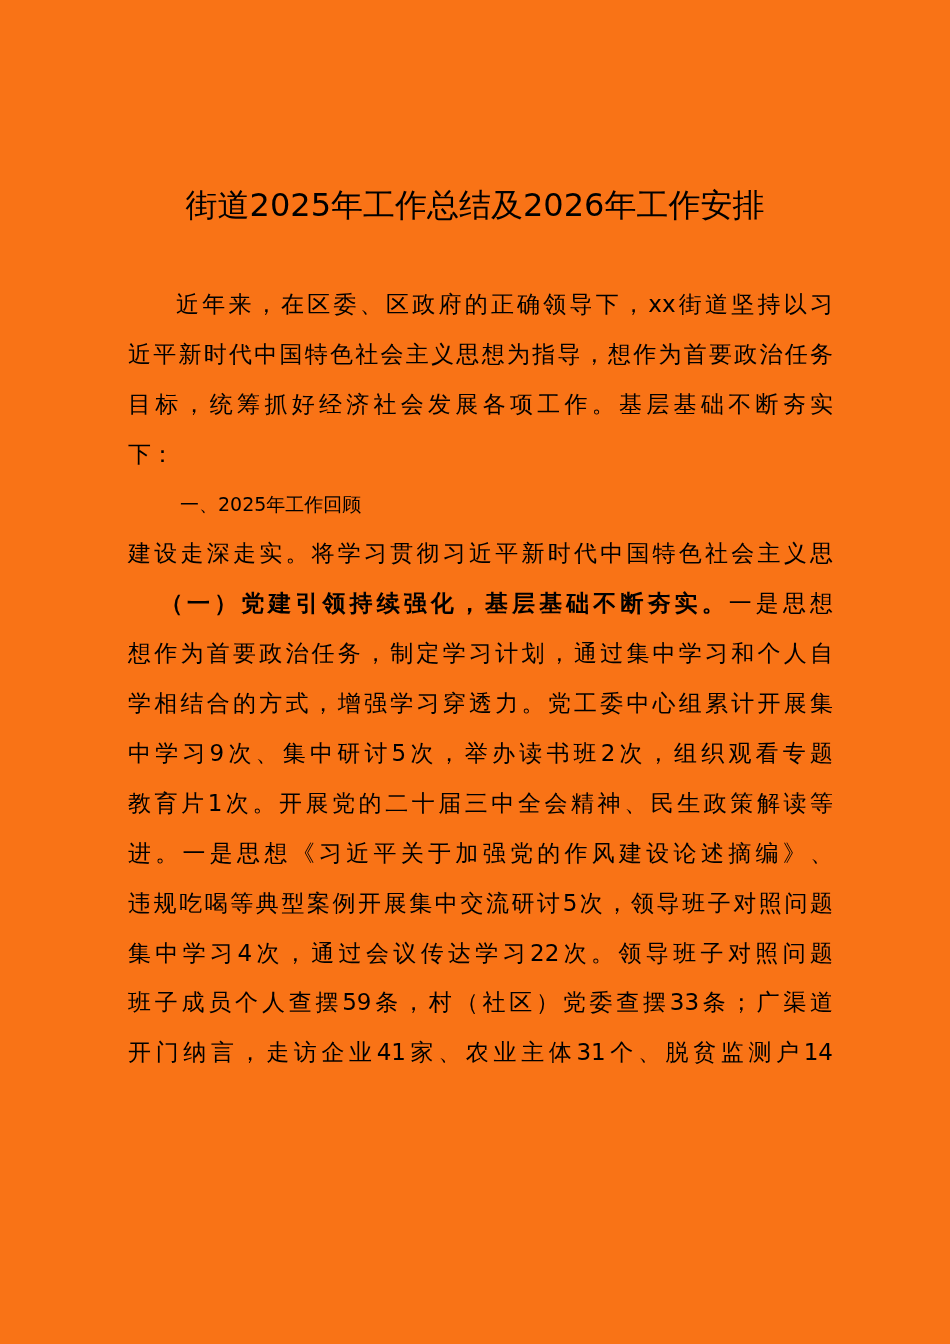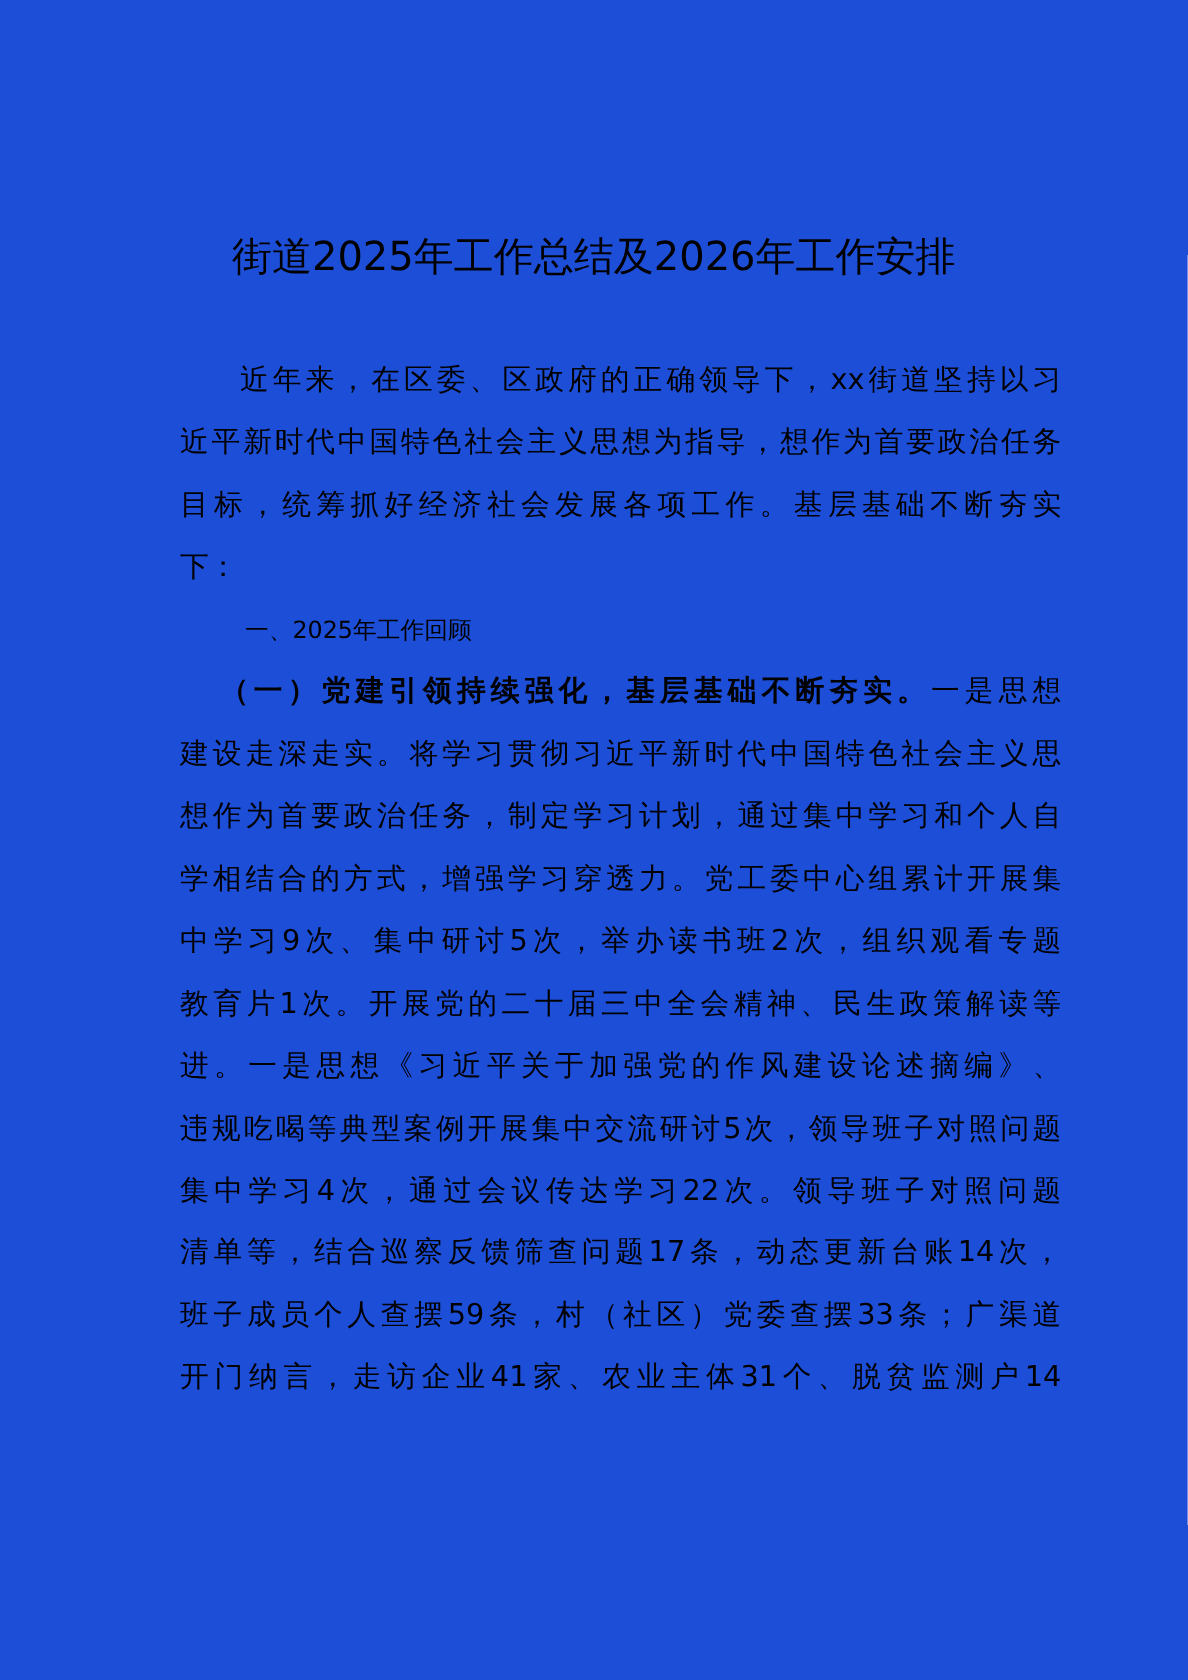--- a/index.html
+++ b/index.html
@@ -14,36 +14,36 @@
       overflow: hidden;
       font-family: "DejaVu Sans", "Liberation Sans", sans-serif;
       color: #000000;
     }
     .page {
       position: absolute;
       left: 0;
       top: 0;
       width: 950px;
       height: 1344px;
-      background: #1d4ed8;
+      background: #f97316;
     }
     .title {
       position: absolute;
       left: 0;
       top: 183px;
       width: 950px;
       text-align: center;
       font-size: 32px;
       line-height: 44px;
       white-space: nowrap;
       letter-spacing: 0px;
     }
     .body-text {
       position: absolute;
-      left: 144px;
+      left: 128px;
       top: 280px;
       width: 705px;
     }
     .line {
       height: 49.9px;
       font-size: 23px;
       line-height: 49.9px;
       white-space: nowrap;
       text-align: justify;
       text-align-last: justify;
@@ -73,29 +73,28 @@
 
   <div class="body-text">
 
     <div class="line indent">近年来，在区委、区政府的正确领导下，xx街道坚持以习</div>
     <div class="line">近平新时代中国特色社会主义思想为指导，想作为首要政治任务</div>
     <div class="line">目标，统筹抓好经济社会发展各项工作。基层基础不断夯实</div>
     <div class="line last">下：</div>
 
     <div class="line heading">一、2025年工作回顾</div>
 
+    <div class="line">建设走深走实。将学习贯彻习近平新时代中国特色社会主义思</div>
     <div class="line indent" style="padding-left:32px;">
       <span class="bold">（一）党建引领持续强化，基层基础不断夯实。</span><span>一是思想</span>
     </div>
-    <div class="line">建设走深走实。将学习贯彻习近平新时代中国特色社会主义思</div>
     <div class="line">想作为首要政治任务，制定学习计划，通过集中学习和个人自</div>
     <div class="line">学相结合的方式，增强学习穿透力。党工委中心组累计开展集</div>
     <div class="line">中学习9次、集中研讨5次，举办读书班2次，组织观看专题</div>
     <div class="line">教育片1次。开展党的二十届三中全会精神、民生政策解读等</div>
     <div class="line">进。一是思想《习近平关于加强党的作风建设论述摘编》、</div>
     <div class="line">违规吃喝等典型案例开展集中交流研讨5次，领导班子对照问题</div>
     <div class="line">集中学习4次，通过会议传达学习22次。领导班子对照问题</div>
-    <div class="line">清单等，结合巡察反馈筛查问题17条，动态更新台账14次，</div>
     <div class="line">班子成员个人查摆59条，村（社区）党委查摆33条；广渠道</div>
     <div class="line">开门纳言，走访企业41家、农业主体31个、脱贫监测户14</div>
 
   </div>
 </div>
 
 </body></html>

